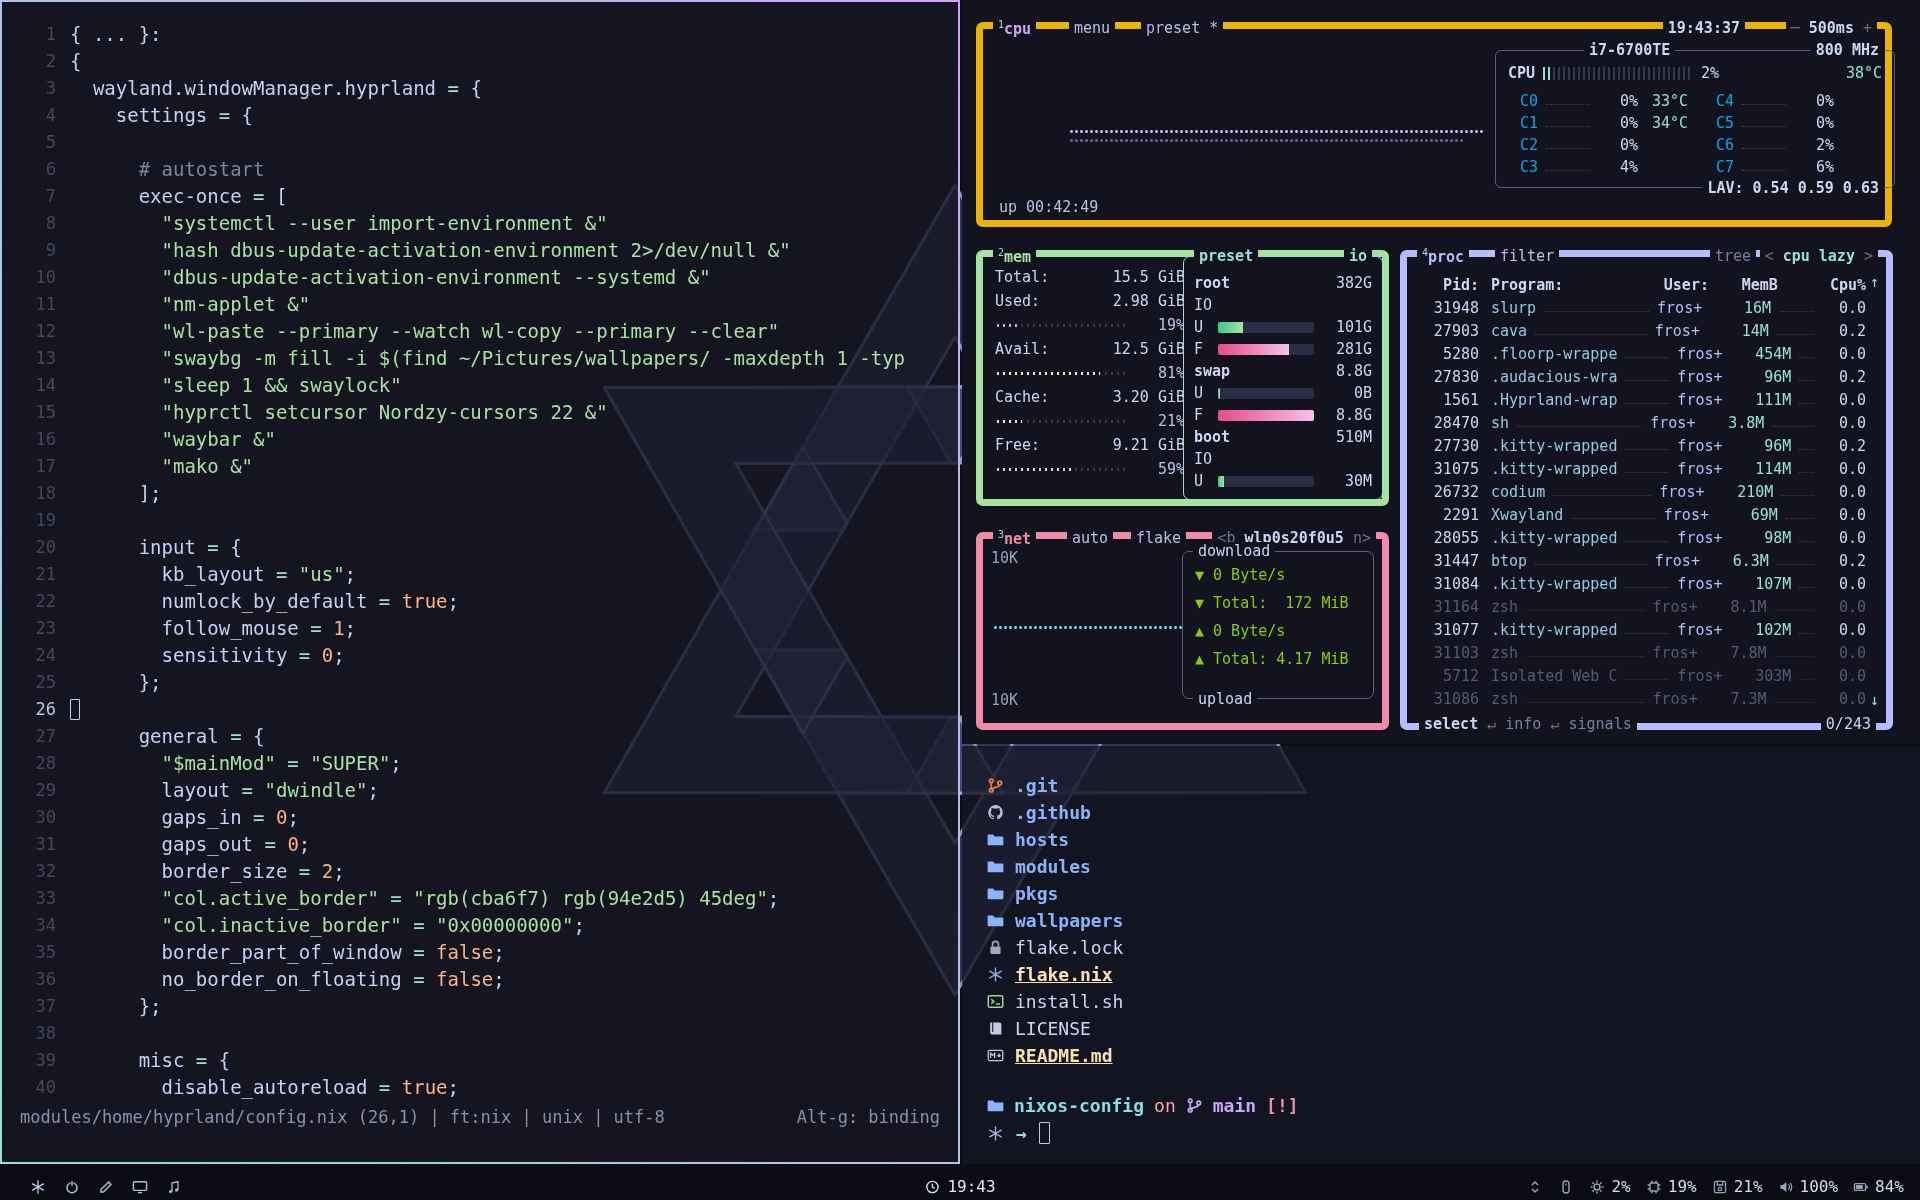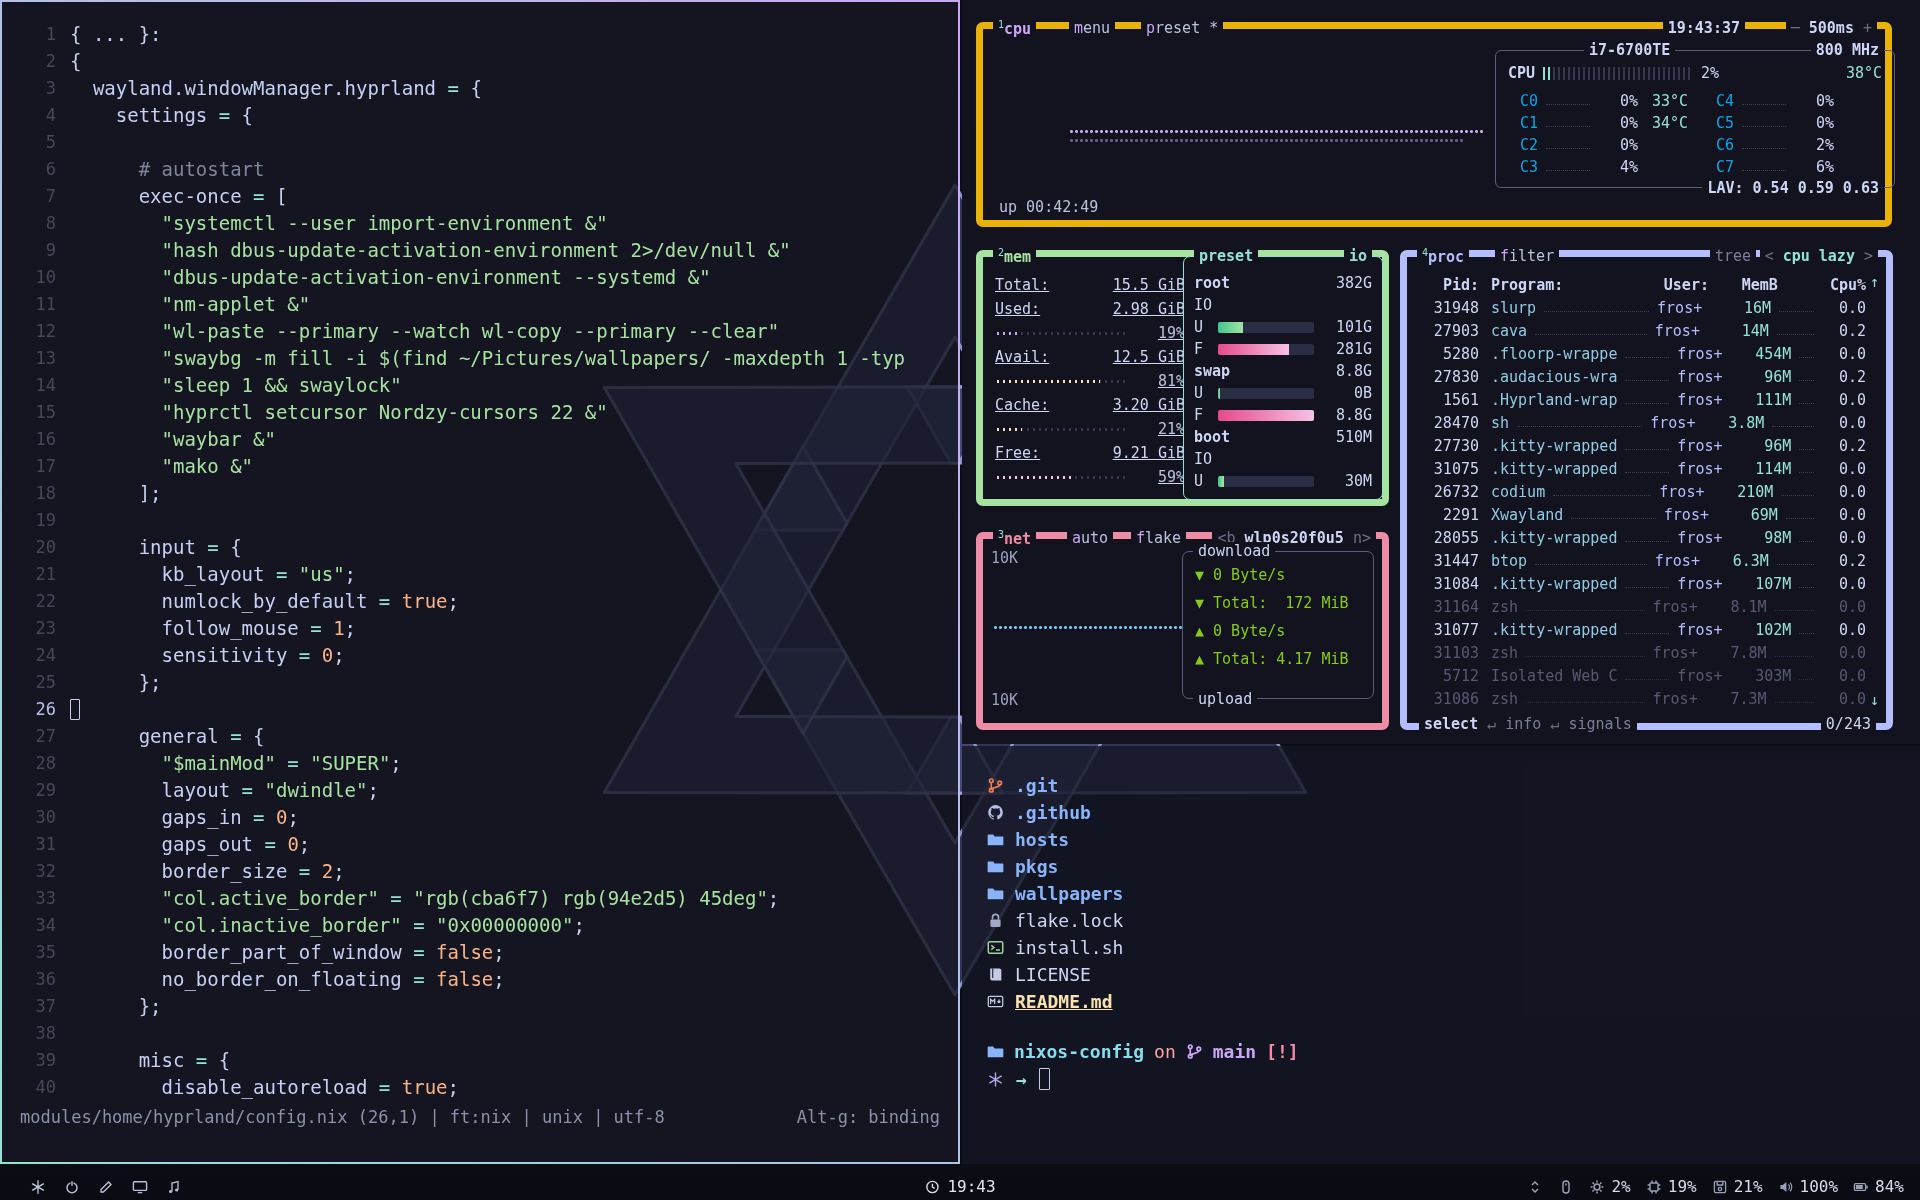--- a/index.html
+++ b/index.html
@@ -69,21 +69,21 @@
   .cpumeter i { position:absolute; left:0; top:0; bottom:0; width:5%; background:repeating-linear-gradient(90deg,#94e2d5 0 2px,transparent 2px 5px); }
   .ctemp { color:#94e2d5; margin-left:auto; }
   .coregrid { display:grid; grid-template-columns:1fr 1fr; column-gap:16px; padding:8px 10px 0 12px; }
   .corerow { display:flex; align-items:center; height:22px; }
   .cname { color:#0ea5e9; width:30px;text-align:right; }
   .clead { flex:1; border-bottom:1px dotted #3b3e58; margin:0 8px; transform:translateY(3px); }
   .cpct { width:40px; text-align:right; color:#cdd6f4; }
   .ctemp2 { width:50px; text-align:right; color:#94e2d5; }
   .lav { right:10px; color:#cdd6f4; }
   
-  #mem-rows { position:absolute; left:12px; top:16px; width:190px;text-decoration:underline; }
+  #mem-rows { position:absolute; left:12px; top:8px; width:190px; }
   .memrow { display:flex; align-items:center; height:24px; }
   .mlabel { color:#cdd6f4; }
   .mval { margin-left:auto; color:#cdd6f4; }
   .dmeter { position:relative; flex:1; height:9px; margin-right:10px;
     background-image:radial-gradient(circle,#34374f 1.2px,transparent 1.5px); background-size:6px 9px; }
   .dmeter i { position:absolute; left:0; top:0; bottom:0;
     background-image:radial-gradient(circle,var(--dc,#cba6f7) 1.2px,transparent 1.5px); background-size:6px 9px; }
   .mpct { width:50px; text-align:right; color:#bac2de; }
   .ibox2 { position:absolute; border:1px solid #94e2d5; border-radius:7px; }
   #disks-box { top:-1px; right:-1px; bottom:-1px; width:200px; background:#131320; }
@@ -743,38 +743,54 @@
           </svg>
         </span>
         <span class="fname f-blue">hosts</span>
       </div>
       <div class="frow">
         <span class="ficon">
           <svg viewBox="0 0 16 16">
             <path d="M1.5 3.2h4.3l1.4 1.9h7.3c.5 0 .9.4.9.9v6.6c0 .5-.4.9-.9.9H1.5c-.5 0-.9-.4-.9-.9V4.1c0-.5.4-.9.9-.9z" fill="#89b4fa"></path>
           </svg>
         </span>
+        <span class="fname f-blue">modules</span>
+      </div>
+      <div class="frow">
+        <span class="ficon">
+          <svg viewBox="0 0 16 16">
+            <path d="M1.5 3.2h4.3l1.4 1.9h7.3c.5 0 .9.4.9.9v6.6c0 .5-.4.9-.9.9H1.5c-.5 0-.9-.4-.9-.9V4.1c0-.5.4-.9.9-.9z" fill="#89b4fa"></path>
+          </svg>
+        </span>
         <span class="fname f-blue">pkgs</span>
       </div>
       <div class="frow">
         <span class="ficon">
           <svg viewBox="0 0 16 16">
             <path d="M1.5 3.2h4.3l1.4 1.9h7.3c.5 0 .9.4.9.9v6.6c0 .5-.4.9-.9.9H1.5c-.5 0-.9-.4-.9-.9V4.1c0-.5.4-.9.9-.9z" fill="#89b4fa"></path>
           </svg>
         </span>
         <span class="fname f-blue">wallpapers</span>
       </div>
       <div class="frow">
         <span class="ficon">
           <svg viewBox="0 0 16 16">
             <rect x="3.2" y="7" width="9.6" height="7" rx="1.2" fill="#a2a9c6"></rect>
             <path d="M5.2 7V5a2.8 2.8 0 0 1 5.6 0v2" fill="none" stroke="#a2a9c6" stroke-width="1.5"></path>
           </svg>
         </span>
         <span class="fname f-white">flake.lock</span>
+      </div>
+      <div class="frow">
+        <span class="ficon">
+          <svg viewBox="0 0 16 16" stroke="#7fb4e8" stroke-width="1.3" fill="none">
+            <path d="M8 1.3v13.4M2.2 4.65l11.6 6.7M2.2 11.35l11.6-6.7"></path>
+          </svg>
+        </span>
+        <span class="fname f-yellow">flake.nix</span>
       </div>
       <div class="frow">
         <span class="ficon">
           <svg viewBox="0 0 16 16" fill="none" stroke="#9ed49e" stroke-width="1.4">
             <rect x="1.2" y="2.6" width="13.6" height="10.8" rx="1.4"></rect>
             <path d="M4 6l2.5 2L4 10M8.4 10.4h3.8"></path>
           </svg>
         </span>
         <span class="fname f-white">install.sh</span>
       </div>

